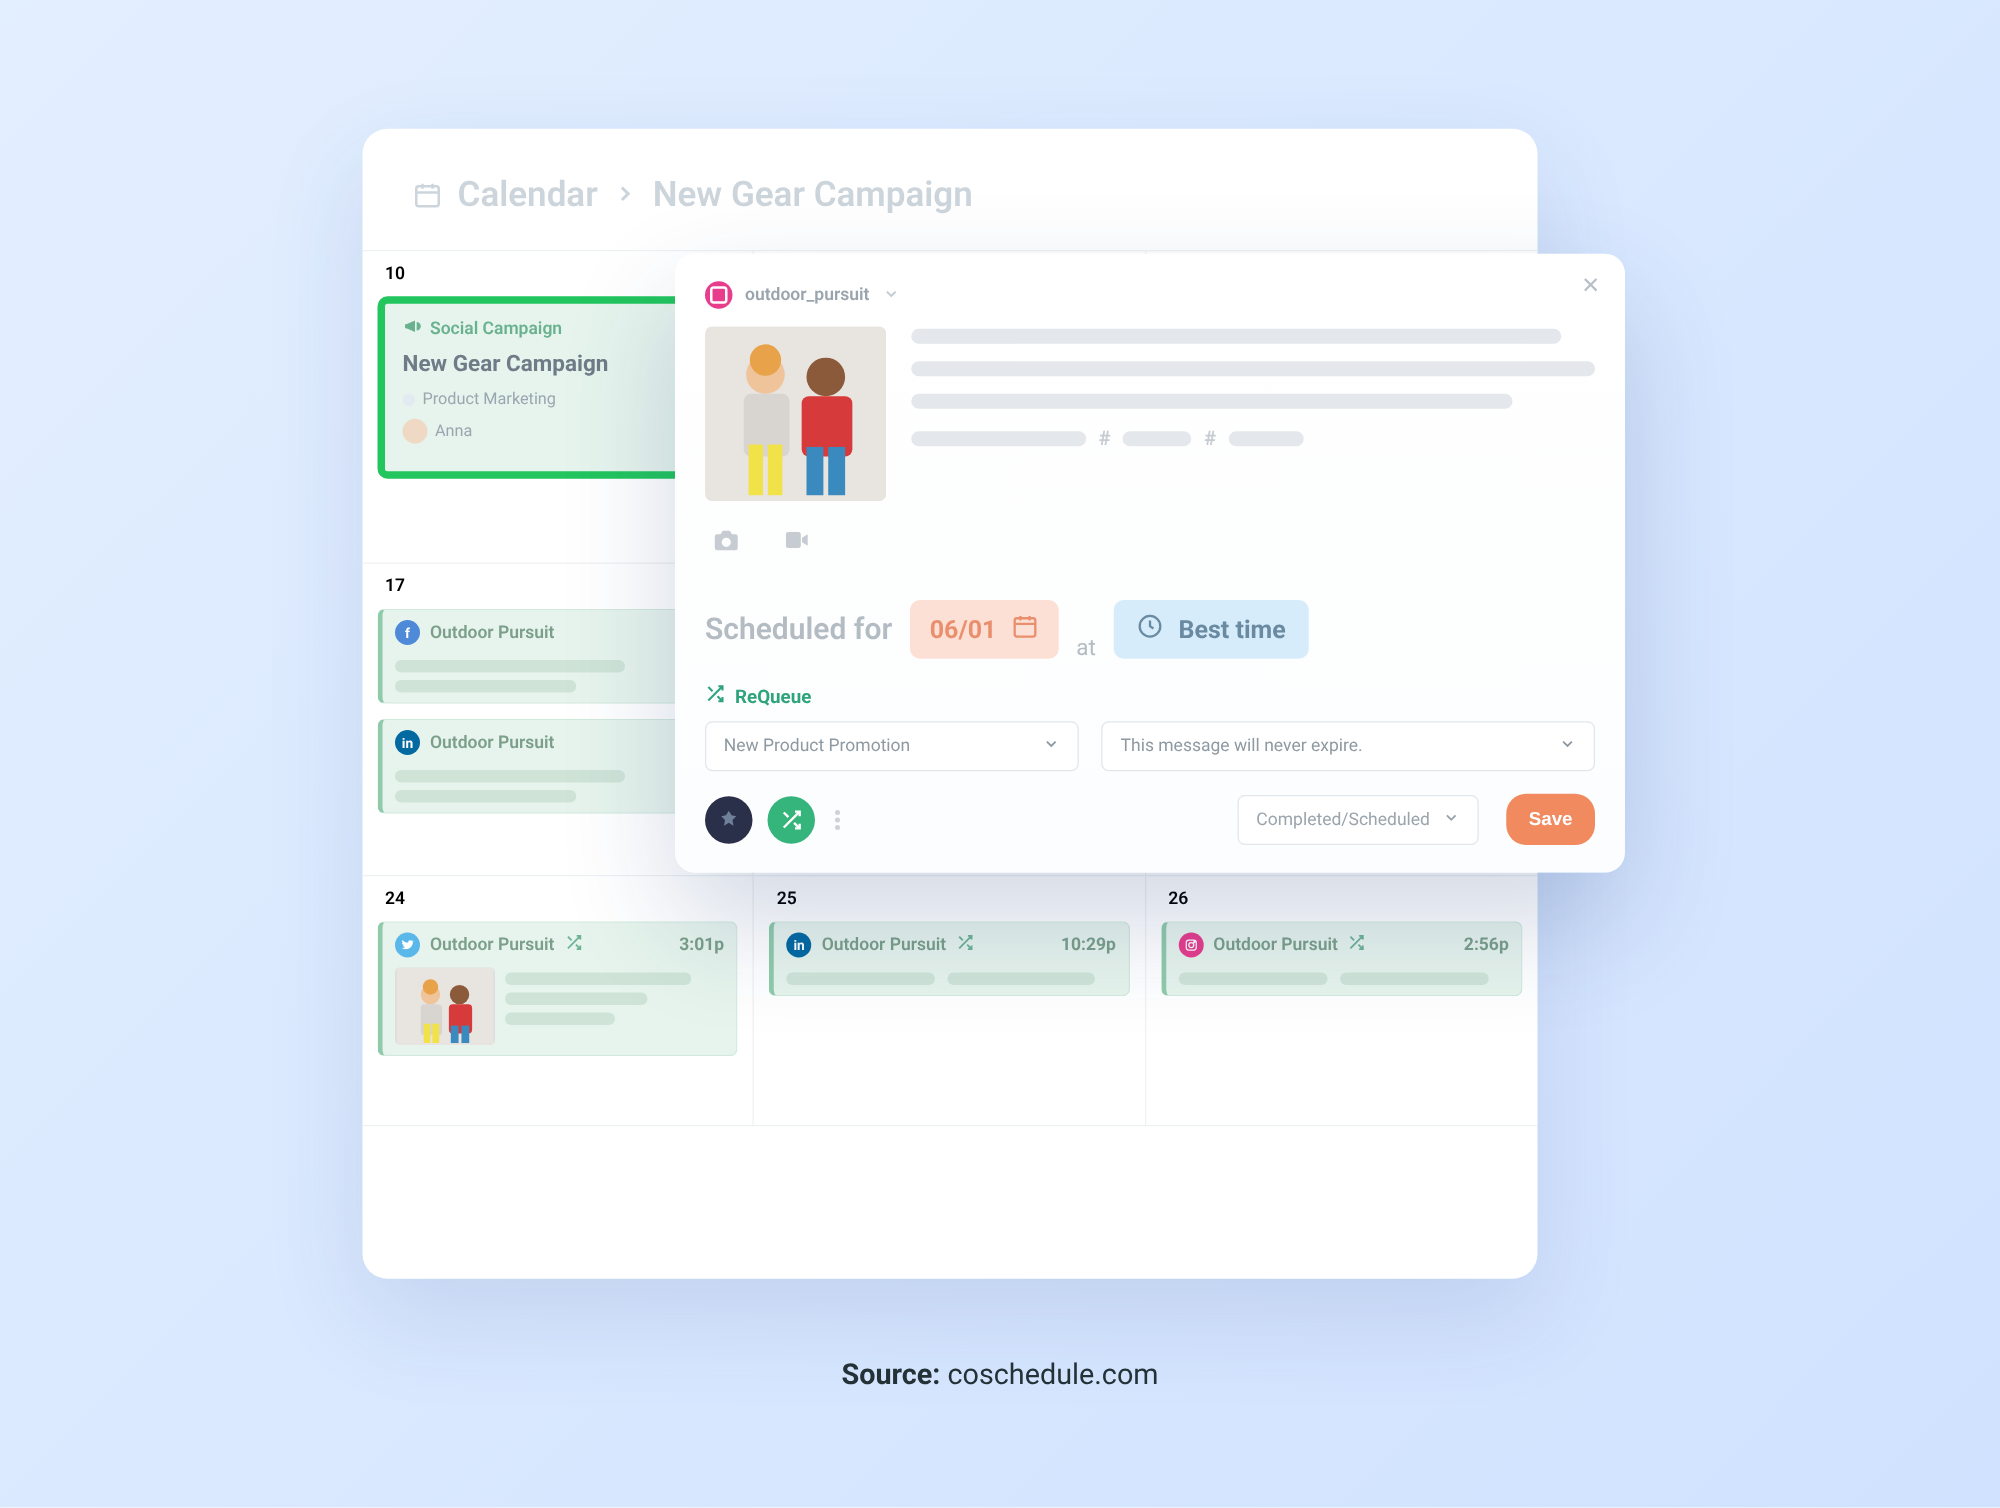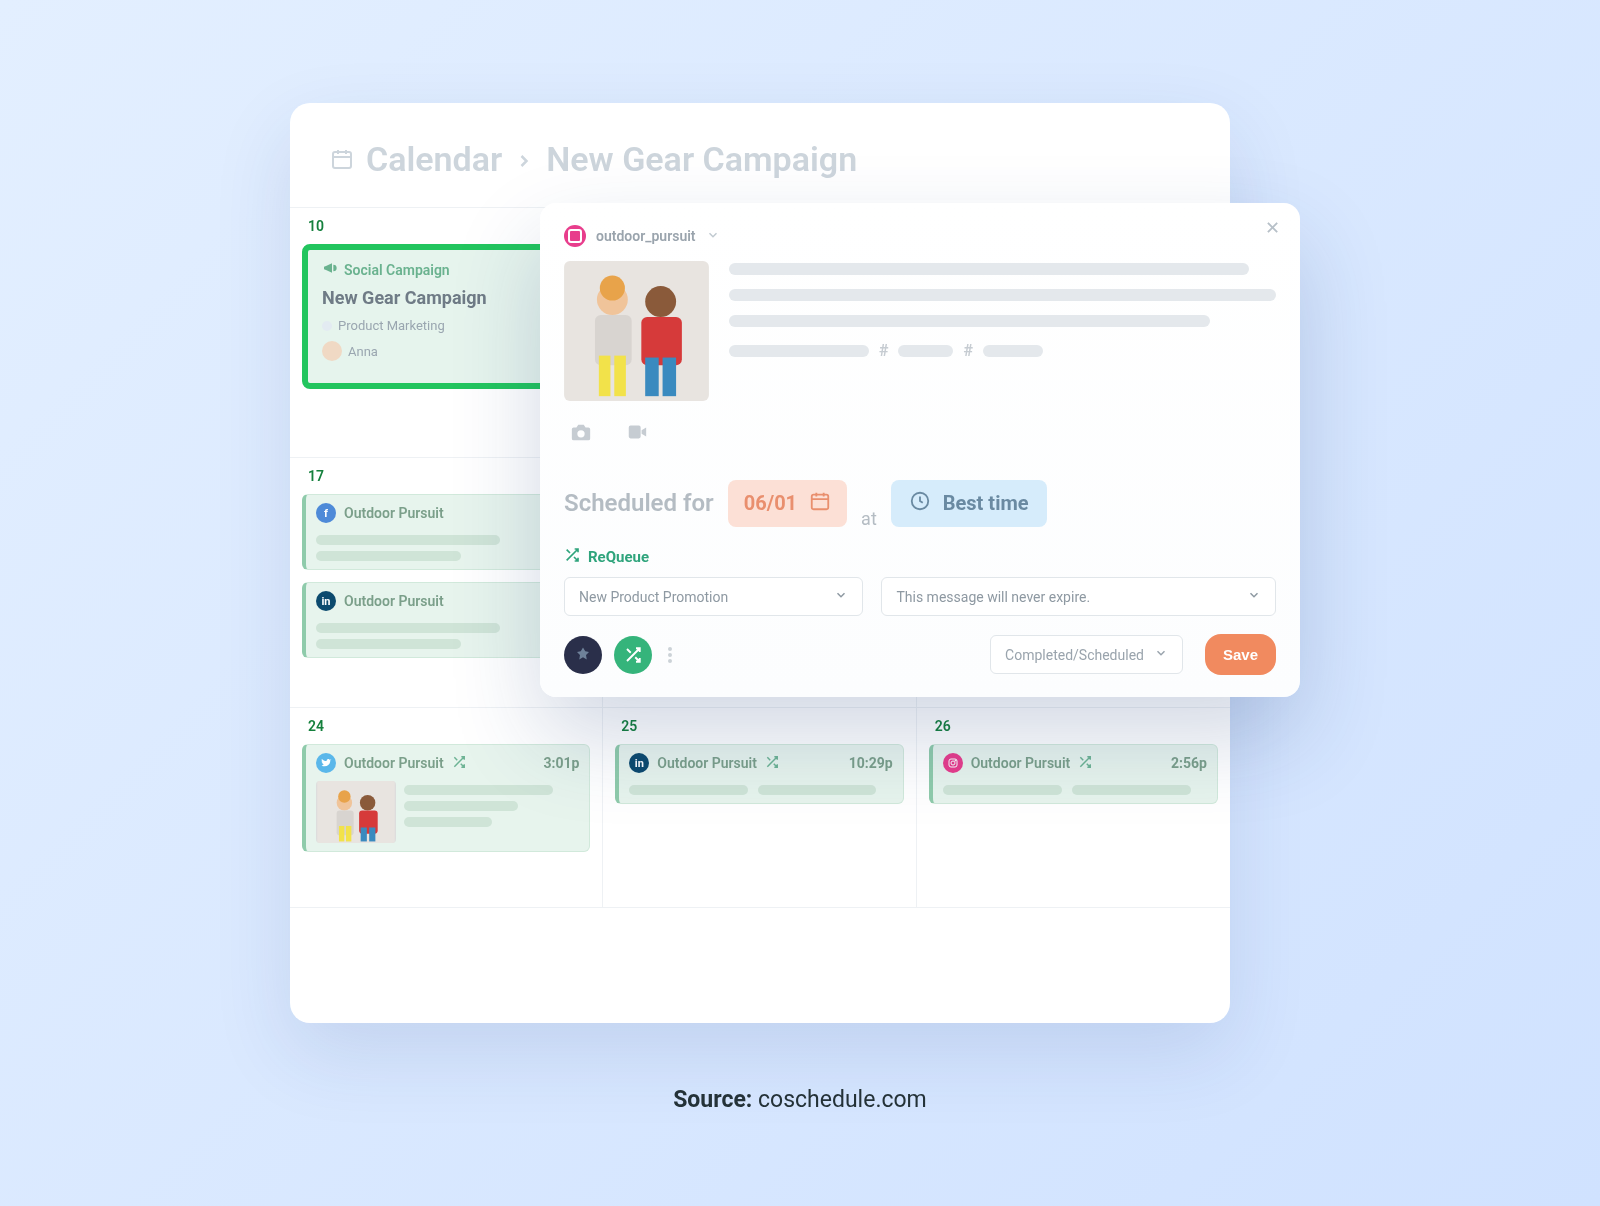--- a/index.html
+++ b/index.html
@@ -30,21 +30,21 @@
   box-shadow: 0 30px 80px rgba(30,60,120,0.12);
   padding: 36px 0 0 0;
   overflow: hidden;
 }
 .breadcrumb {
   display: flex;
   align-items: center;
   gap: 12px;
   padding: 0 40px 28px 40px;
   color: #cdd5dc;
-  font-size: 34px;
+  font-size: 28px;
   font-weight: 600;
 }
 .bc-icon {
   width: 24px; height: 24px; display: inline-flex; align-items: center; justify-content: center;
   color: #cdd5dc;
 }
 .bc-chevron { color: #cdd5dc; }
 .cal-grid {
   display: grid;
   grid-template-columns: 1fr 1fr 1fr;
@@ -53,21 +53,21 @@
 .cal-cell {
   border-right: 1px solid #eef1f4;
   border-bottom: 1px solid #eef1f4;
   min-height: 250px;
   padding: 10px 12px 14px 12px;
   position: relative;
 }
 .cal-cell:nth-child(3n) { border-right: none; }
 .cell-date {
   font-size: 14px;
-  color: #15803d;
+  color: #000000;
   font-weight: 600;
   margin-bottom: 10px;
   padding-left: 6px;
 }
 .campaign-card {
   background: #e6f4ed;
   border: 6px solid #22c55e;
   border-radius: 8px;
   padding: 10px 14px 14px 14px;
 }
@@ -109,21 +109,21 @@
   width: 80px; height: 62px; border-radius: 4px; background: #ddd; flex: none;
   display: flex; align-items: center; justify-content: center; overflow: hidden;
 }
 .evt-lines { flex: 1; display: flex; flex-direction: column; gap: 6px; padding-top: 4px; }
 .social-ico {
   width: 20px; height: 20px; border-radius: 50%;
   display: inline-flex; align-items: center; justify-content: center;
   color: #fff; font-size: 11px; font-weight: 700;
 }
 .ico-fb { background: #4e8ad8; }
-.ico-li { background: #0c4a6e; }
+.ico-li { background: #0369a1; }
 .ico-tw { background: #5ab7ea; }
 .ico-ig { background: #e83d8c; }
 .shuffle-s { color: #6db394; }
 
 
 .composer {
   position: absolute;
   top: 100px;
   left: 250px;
   width: 760px;

